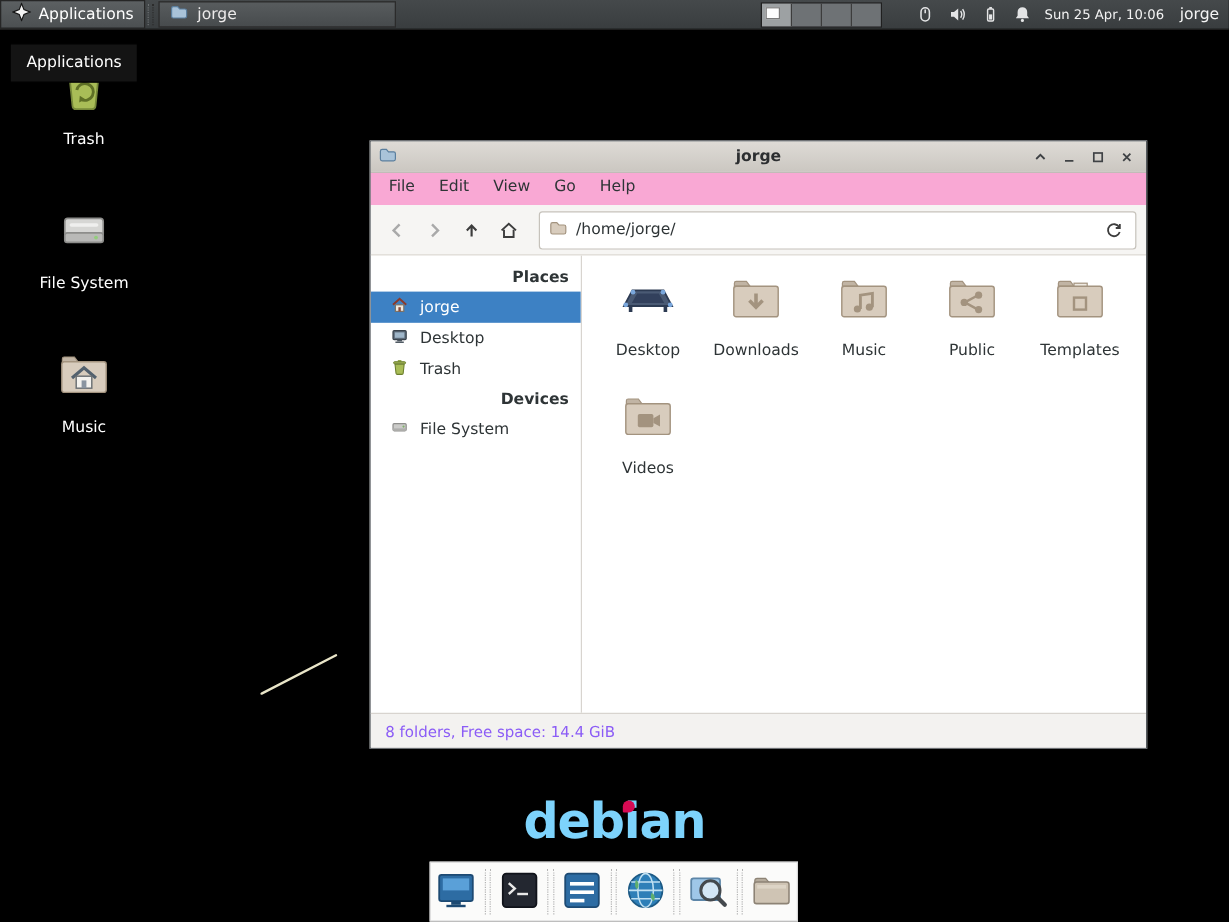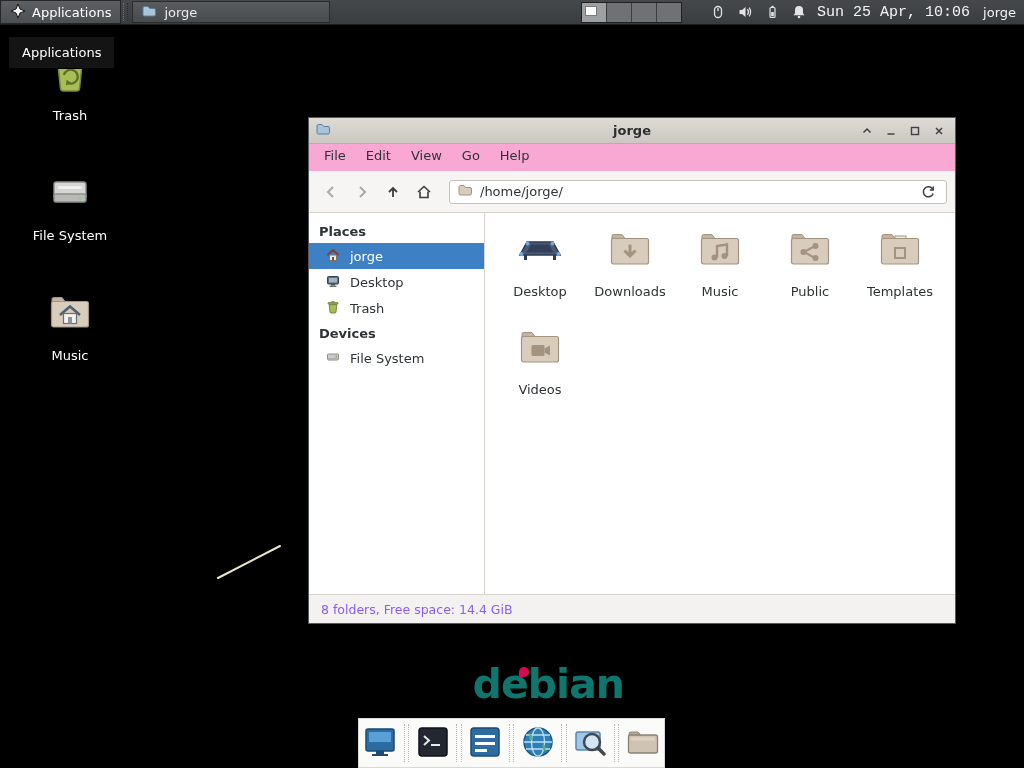--- a/index.html
+++ b/index.html
@@ -27,21 +27,21 @@
     border:1px solid #2b2b2b;color:#eceaea;font-size:13px;font-family:inherit;
     cursor:pointer;overflow:hidden;white-space:nowrap;
   }
   .panel-right{margin-left:auto;display:flex;align-items:center;gap:9px;padding-right:8px;}
   .pager{display:flex;height:19px;border:1px solid #202020;}
   .pager-cell{width:24px;background:#6e7275;border-right:1px solid #3c3c3c;position:relative;cursor:pointer;}
   .pager-cell:last-child{border-right:none;}
   .pager-cell.active{background:#9da1a3;}
   .pager-mini{position:absolute;left:3px;top:3px;width:10px;height:8px;background:#fdfdfd;border:1px solid #7a7a7a;}
   .tray-icon{width:18px;height:18px;display:grid;place-items:center;cursor:pointer;}
-  .clock{font-size:15px;color:#f4f4f4;white-space:nowrap;cursor:default;font-family:Liberation Mono, monospace;}
+  .clock{font-size:11px;color:#f4f4f4;white-space:nowrap;cursor:default;}
   .panel-user{font-size:13px;color:#f4f4f4;padding-left:4px;cursor:default;}
   
   .tooltip{
     position:absolute;left:8px;top:36px;z-index:60;background:#141414;color:#fff;
     border:1px solid #000;padding:8px 13px;font-size:13px;border-radius:1px;
   }
   
   .desk-icon{
     position:absolute;width:96px;display:flex;flex-direction:column;align-items:center;gap:9px;
     color:#fff;font-size:13px;text-shadow:1px 1px 2px #000;cursor:pointer;z-index:5;text-align:center;
@@ -64,44 +64,44 @@
   .tb-btns{margin-left:auto;display:flex;gap:4px;z-index:2;}
   .tb-btn{width:20px;height:19px;display:grid;place-items:center;background:transparent;border:none;cursor:pointer;padding:0;}
   .menubar{height:27px;flex:0 0 27px;background:#f9a8d4;display:flex;align-items:flex-start;padding-left:6px;gap:2px;}
   .menu-item{padding:4px 9px;cursor:pointer;color:#2e3436;}
   .toolbar{
     height:41px;flex:0 0 41px;background:#f6f5f3;border-bottom:1px solid #d6d2cc;
     display:flex;align-items:center;padding:0 8px;gap:3px;
   }
   .nav-btn{width:28px;height:28px;display:grid;place-items:center;background:transparent;border:none;cursor:pointer;padding:0;border-radius:3px;}
   .pathbar{
-    flex:1;margin-left:8px;height:24px;background:#fff;border:1px solid #c6c2bb;border-radius:3px;
+    flex:1;margin-left:8px;height:32px;background:#fff;border:1px solid #c6c2bb;border-radius:3px;
     display:flex;align-items:center;padding:0 7px;gap:7px;cursor:text;box-sizing:border-box;
   }
   .path-text{flex:1;color:#2e3436;}
   .reload-btn{width:22px;height:22px;display:grid;place-items:center;background:transparent;border:none;cursor:pointer;padding:0;}
   .fm-body{flex:1;display:flex;min-height:0;}
   .sidebar{
     width:176px;flex:0 0 176px;background:#fff;border-right:1px solid #d8d4cf;
-    padding-top:6px;overflow:hidden;box-sizing:border-box;
+    padding-top:6px;overflow:hidden;box-sizing:border-box;text-align:right;
   }
   .side-header{font-weight:bold;color:#2e3436;padding:5px 10px 4px 10px;cursor:default;}
   .side-item{display:flex;align-items:center;gap:9px;padding:4px 10px 4px 16px;cursor:pointer;height:18px;}
   .side-item.selected{background:#3d81c4;color:#fff;}
   .main-area{flex:1;display:flex;flex-wrap:wrap;align-content:flex-start;padding:12px 0 0 10px;background:#fff;overflow:hidden;}
   .file-cell{width:90px;height:98px;display:flex;flex-direction:column;align-items:center;cursor:pointer;}
   .file-label{margin-top:8px;font-size:13px;color:#2e3436;text-align:center;}
   .statusbar{
     height:28px;flex:0 0 28px;border-top:1px solid #d8d4cf;background:#f3f2f0;
     display:flex;align-items:center;padding-left:12px;color:#8b5cf6;font-size:12.5px;
   }
   
   .debian{
-    position:absolute;left:400px;top:660px;width:224px;text-align:right;z-index:3;
-    color:#0f766e;font-size:41px;font-weight:bold;letter-spacing:-1px;cursor:default;
+    position:absolute;left:400px;top:660px;width:224px;text-align:center;z-index:3;
+    color:#7dd3fc;font-size:41px;font-weight:bold;letter-spacing:-1px;cursor:default;
   }
   .debian-dot{position:absolute;left:119px;top:7px;width:10px;height:10px;border-radius:50% 50% 50% 10%;background:#d70a53;}
   
   .dock{
     position:absolute;left:358px;top:718px;width:307px;height:50px;background:#fbfbfa;
     display:flex;align-items:center;justify-content:center;z-index:30;border:1px solid #d9d9d9;box-sizing:border-box;
   }
   .dock-btn{width:44px;height:44px;display:grid;place-items:center;background:transparent;border:none;cursor:pointer;padding:0;}
   .dock-sep{width:4px;height:38px;border-left:1px dotted #b4b4b4;border-right:1px dotted #b4b4b4;margin:0 2px;}
 </style>

